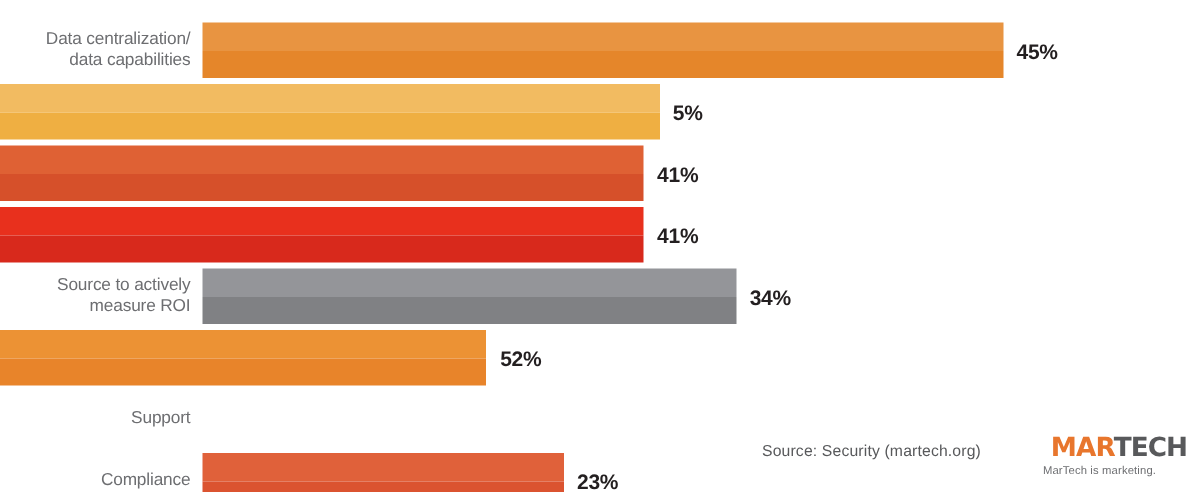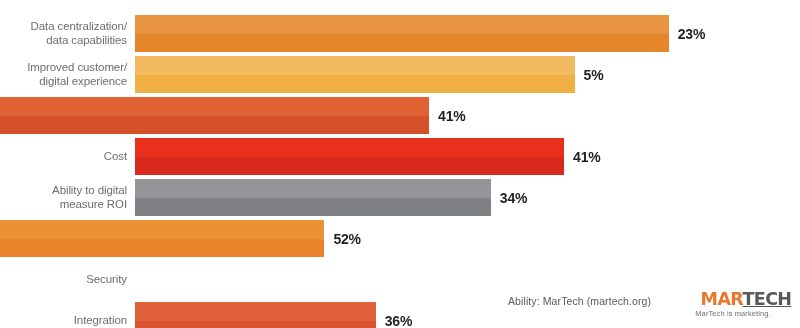--- a/index.html
+++ b/index.html
@@ -104,21 +104,21 @@
 
   .logo-wordmark {
     font-size: 17.5px;
     font-weight: bold;
     letter-spacing: -0.6px;
     line-height: 18px;
     font-family: "DejaVu Sans", sans-serif;
     white-space: nowrap;
   }
   .logo-mar { color: #e8762d; margin-left: 26px; }
-  .logo-tech { color: #58595b; text-decoration: underline; }
+  .logo-tech { color: #58595b; }
 
   .logo-tagline {
     font-size: 7.5px;
     color: #6d6e71;
     line-height: 10px;
     margin-top: 1px;
     white-space: nowrap;
     letter-spacing: 0.1px;
   }
 </style>
@@ -129,89 +129,86 @@
 
   <div class="rows">
       <div class="row">
         <div class="cat-label">Data centralization/
 data capabilities</div>
         <div class="bar-area">
           <div class="bar" style="width: 533.741px;">
             <div class="top-half" style="background: rgb(232, 148, 65);"></div>
             <div class="bottom-half" style="background: rgb(229, 134, 42);"></div>
           </div>
-          <div class="value-label">23%</div>
-        </div>
-      </div>
-      <div class="row">
-        <div class="cat-label">Improved customer/
-digital experience</div>
+          <div class="value-label">45%</div>
+        </div>
+      </div>
+      <div class="row">
         <div class="bar-area">
           <div class="bar" style="width: 439.552px;">
             <div class="top-half" style="background: rgb(242, 187, 97);"></div>
             <div class="bottom-half" style="background: rgb(239, 175, 66);"></div>
           </div>
           <div class="value-label">5%</div>
         </div>
       </div>
       <div class="row">
         <div class="bar-area">
           <div class="bar" style="width: 429.086px;">
             <div class="top-half" style="background: rgb(223, 97, 52);"></div>
             <div class="bottom-half" style="background: rgb(214, 80, 42);"></div>
           </div>
           <div class="value-label">41%</div>
         </div>
       </div>
       <div class="row">
-        <div class="cat-label">Cost</div>
         <div class="bar-area">
           <div class="bar" style="width: 429.086px;">
             <div class="top-half" style="background: rgb(232, 48, 29);"></div>
             <div class="bottom-half" style="background: rgb(216, 41, 28);"></div>
           </div>
           <div class="value-label">41%</div>
         </div>
       </div>
       <div class="row">
-        <div class="cat-label">Ability to digital
+        <div class="cat-label">Source to actively
 measure ROI</div>
         <div class="bar-area">
           <div class="bar" style="width: 355.828px;">
             <div class="top-half" style="background: rgb(148, 149, 153);"></div>
             <div class="bottom-half" style="background: rgb(128, 129, 132);"></div>
           </div>
           <div class="value-label">34%</div>
         </div>
       </div>
       <div class="row">
         <div class="bar-area">
           <div class="bar" style="width: 324.431px;">
             <div class="top-half" style="background: rgb(236, 146, 52);"></div>
             <div class="bottom-half" style="background: rgb(232, 132, 42);"></div>
           </div>
           <div class="value-label">52%</div>
         </div>
       </div>
       <div class="row">
-        <div class="cat-label">Security</div>
-      </div>
-      <div class="row">
-        <div class="cat-label">Integration</div>
+        <div class="cat-label">Support</div>
+      </div>
+      <div class="row">
+        <div class="cat-label">Compliance</div>
         <div class="bar-area">
           <div class="bar" style="width: 240.707px;">
             <div class="top-half" style="background: rgb(224, 97, 58);"></div>
             <div class="bottom-half" style="background: rgb(219, 83, 48);"></div>
           </div>
-          <div class="value-label">36%</div>
+          <div class="value-label">23%</div>
         </div>
       </div>
     </div>
 
-  <div class="source-text">Ability: MarTech (martech.org)</div>
+  <div class="source-text">Source: Security (martech.org)</div>
 
   <div class="logo">
     <div class="logo-wordmark">
       <span class="logo-mar">MAR</span><span class="logo-tech">TECH</span>
     </div>
     <div class="logo-tagline">MarTech is marketing.</div>
   </div>
 
 </div>
 

